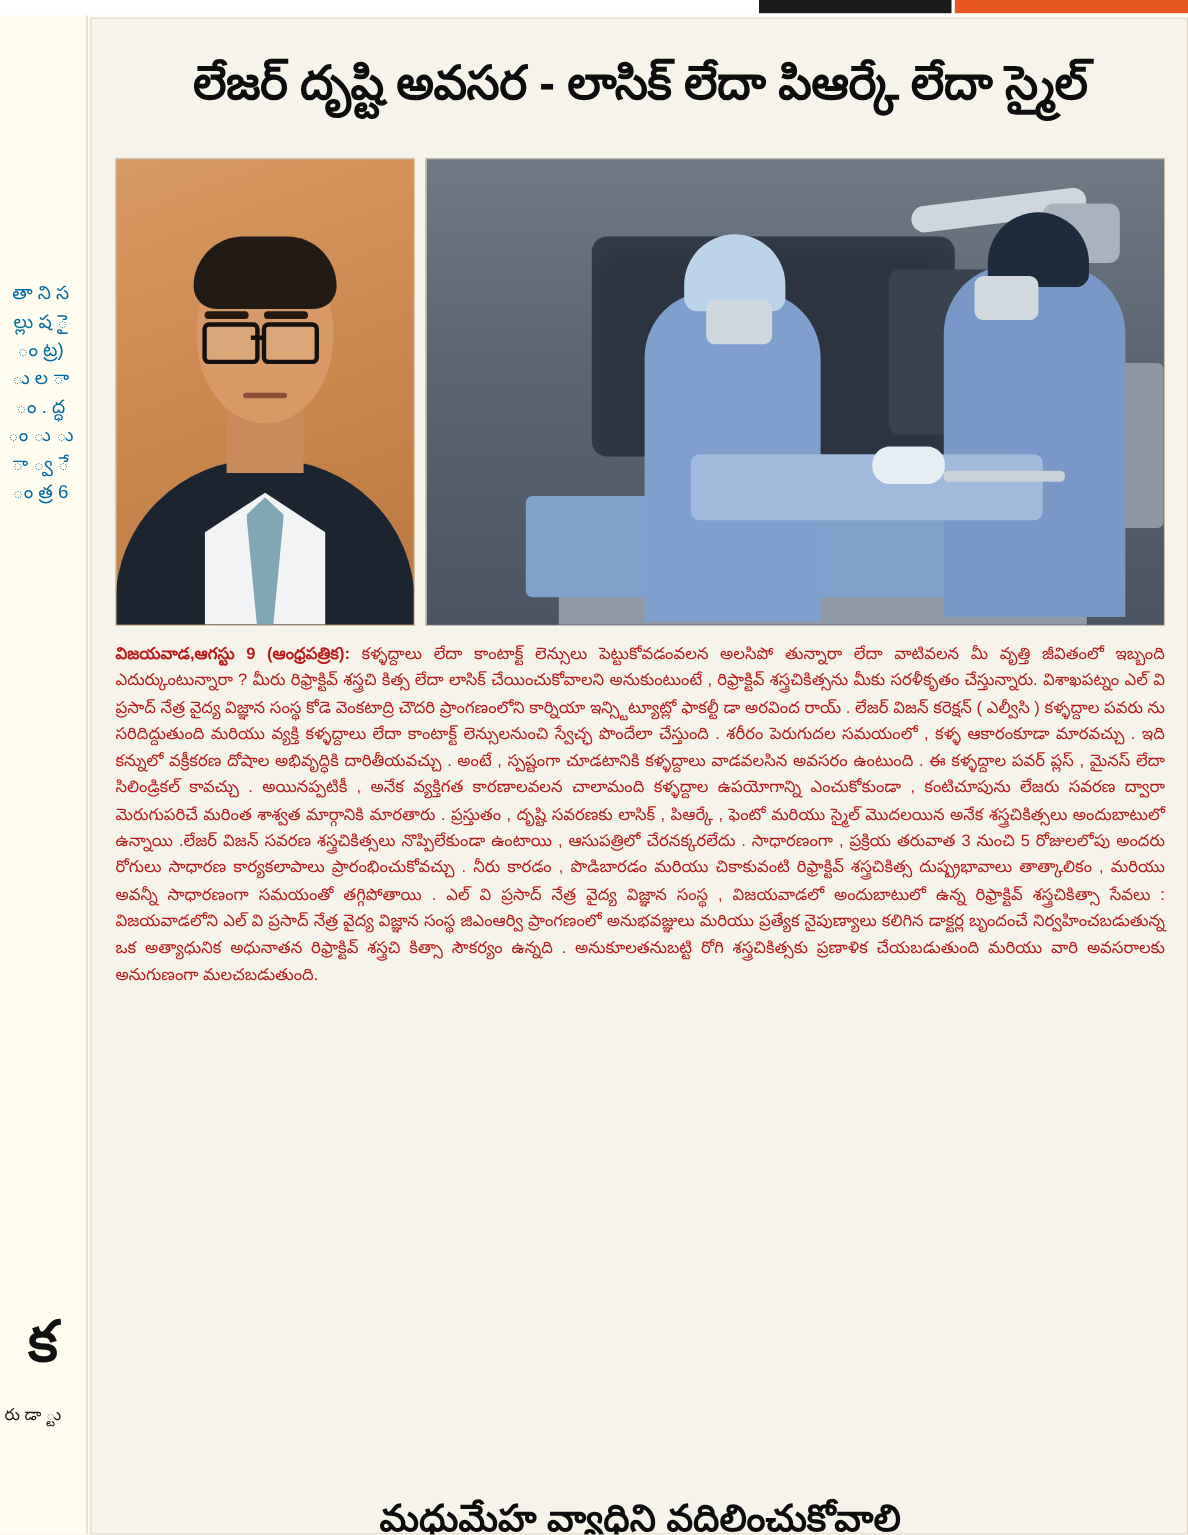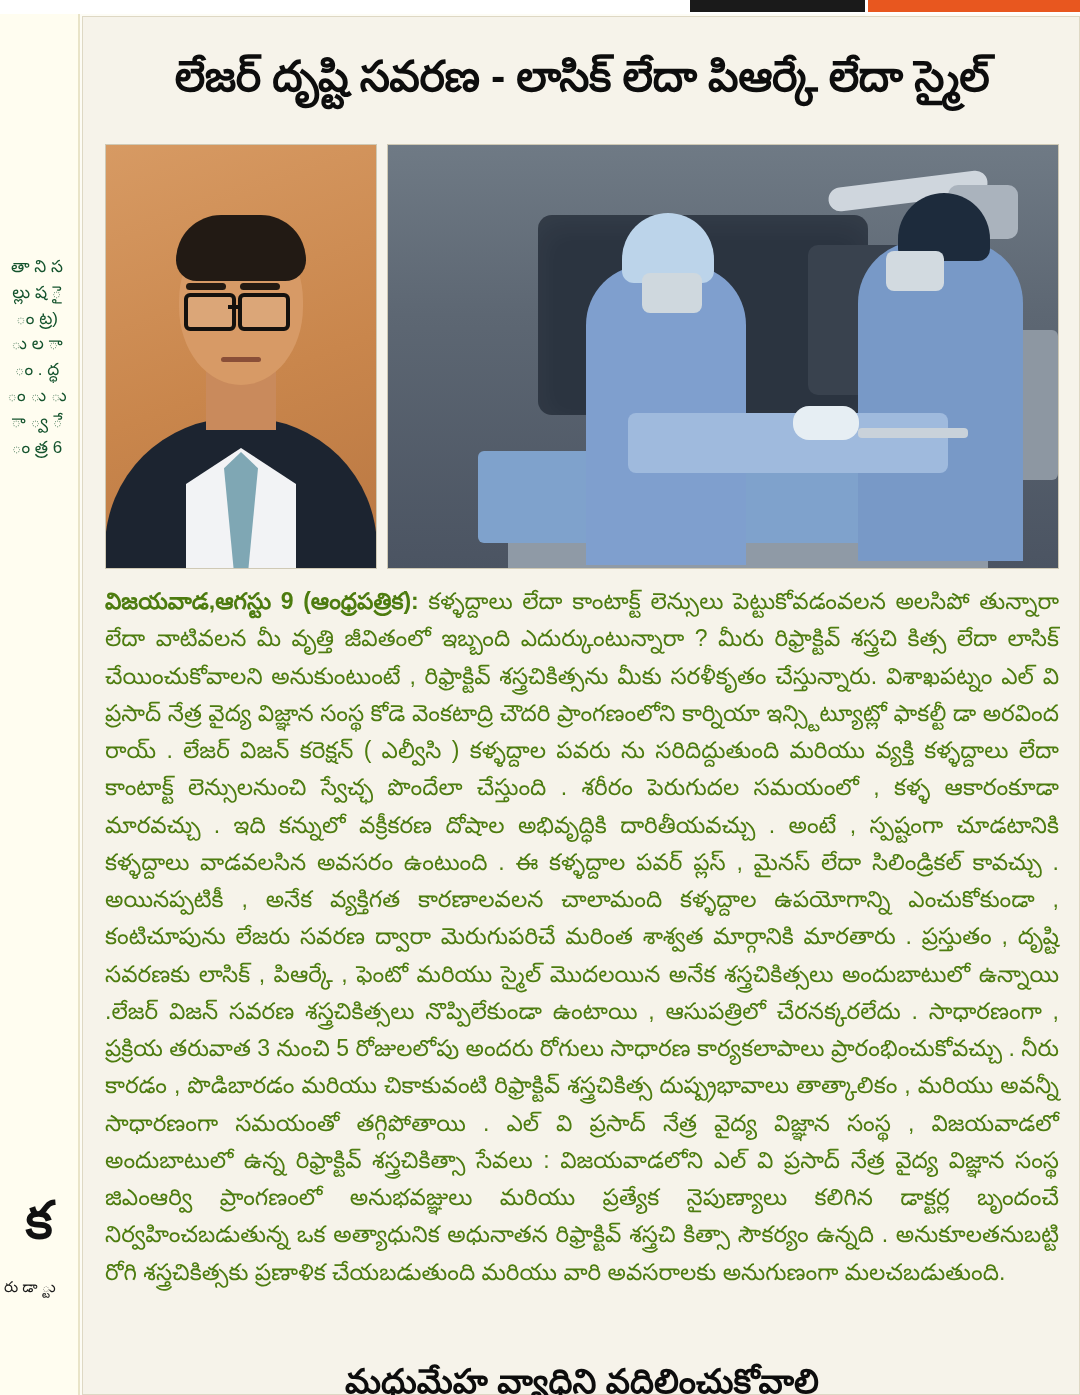--- a/index.html
+++ b/index.html
@@ -46,21 +46,21 @@
     border-right: 2px solid #e9e4c8;
     overflow: hidden;
   }
   .left-col-inner {
     position: absolute;
     left: 6px;
     top: 240px;
     width: 62px;
     font-size: 17px;
     line-height: 1.52;
-    color: #14532d;
+    color: #0369a1;
     text-align: center;
     letter-spacing: 0px;
   }
   .left-big {
     position: absolute;
     left: 4px;
     top: 1180px;
     width: 70px;
     font-size: 52px;
     font-weight: bold;
@@ -334,23 +334,23 @@
     width: 110px; height: 10px;
     background: #c9d2da;
     border-radius: 4px;
   }
 
   .dateline-body {
     position: absolute;
     left: 22px;
     top: 566px;
     width: 954px;
-    font-size: 23px;
+    font-size: 15px;
     line-height: 1.62;
-    color: #4d7c0f;
+    color: #b91c1c;
     text-align: justify;
     text-justify: inter-word;
   }
   .dateline-body b {
     font-weight: bold;
   }
 
   .sub-headline {
     position: absolute;
     left: 22px;
@@ -373,21 +373,21 @@
 </div>
 
 <div class="left-col">
   <div class="left-col-inner">తా ని స ల్లు ష ై ం ట్ర) ు ల ా ం . ద్ధ ం ు ు ా ్వ ే ం త్ర 6</div>
   <div class="left-big">క</div>
   <div class="left-small">రు డా ్టు</div>
 </div>
 
 <div class="article">
 
-  <div class="headline">లేజర్ దృష్టి సవరణ - లాసిక్ లేదా పిఆర్కే లేదా స్మైల్</div>
+  <div class="headline">లేజర్ దృష్టి అవసర - లాసిక్ లేదా పిఆర్కే లేదా స్మైల్</div>
 
   <div class="photo-row">
 
     <div class="portrait">
       <div class="p-bg"></div>
       <div class="p-body"></div>
       <div class="p-neck"></div>
       <div class="p-shirt"></div>
       <div class="p-tie"></div>
       <div class="p-head"></div>

